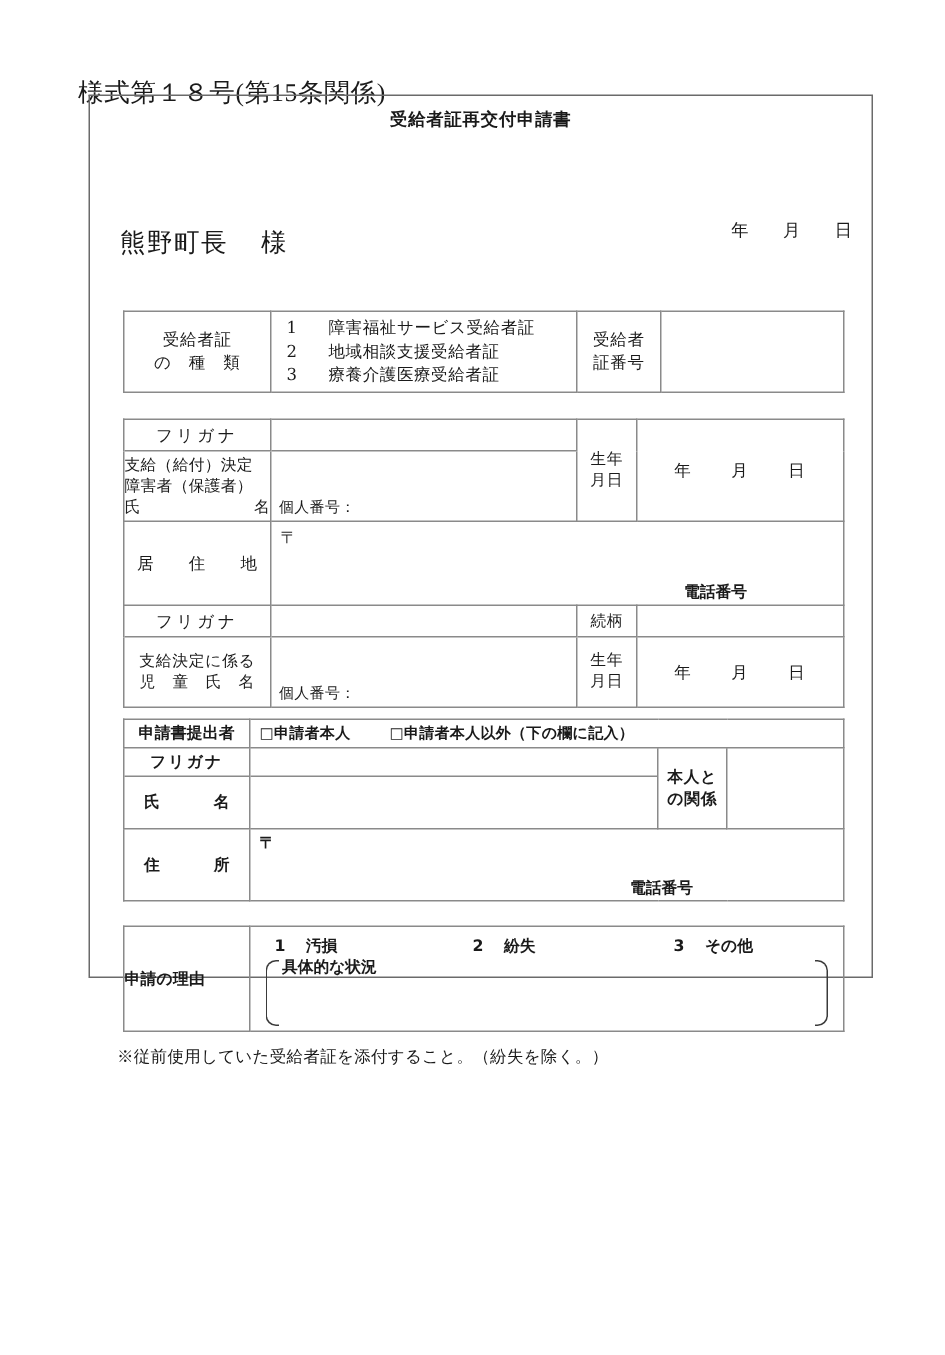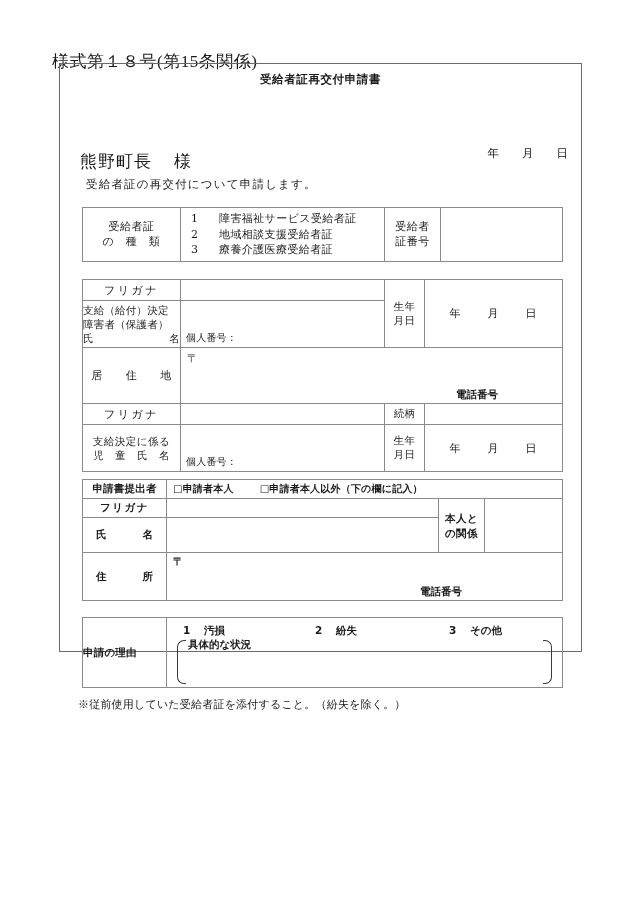--- a/index.html
+++ b/index.html
@@ -338,21 +338,20 @@
     <div class="doc-title">受給者証再交付申請書</div>
 
     <div class="addressee">
       <span>熊野町長</span><span class="sama">様</span>
     </div>
 
     <div class="date-line">
       <span>年</span><span>月</span><span>日</span>
     </div>
 
-    <div class="intro">受給者証の再交付について申請します。</div>
 
     <table class="tbl" id="t1">
       <colgroup>
         <col style="width:98px">
           <col style="width:204px">
           <col style="width:56px">
           <col style="width:122px">
       </colgroup>
       <tbody>
         <tr>

